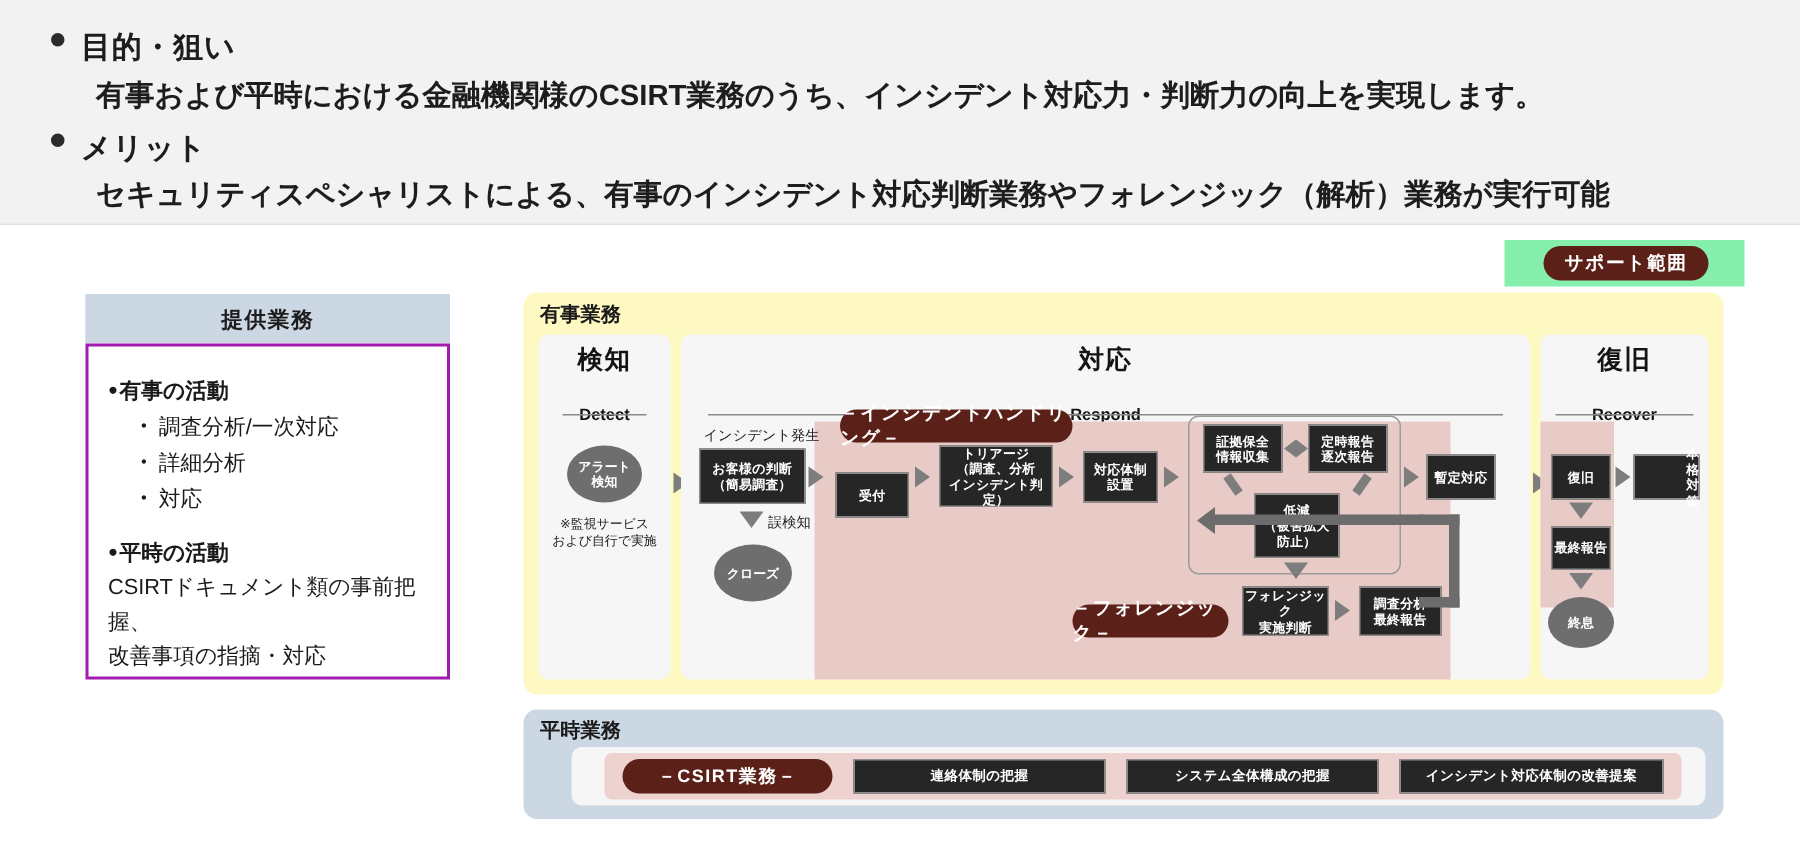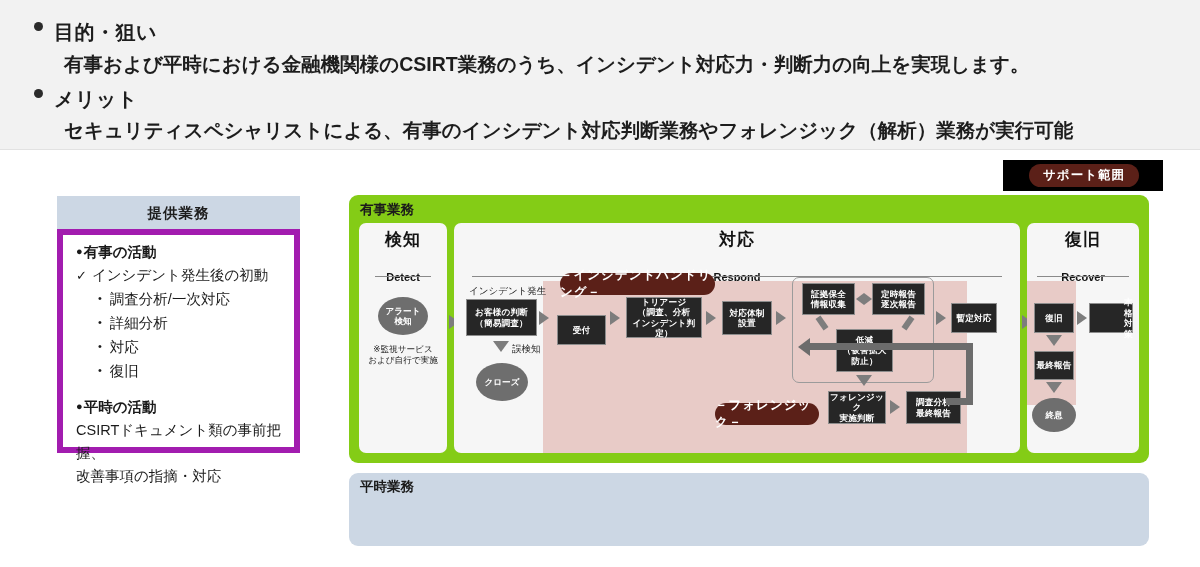--- a/index.html
+++ b/index.html
@@ -35,48 +35,48 @@
 
   
   .left-panel{position:absolute;left:57px;top:196px;width:243px;}
   .lp-head{
     background:#ccd7e4;color:#1d1d1d;
     font-size:14.5px;font-weight:700;text-align:center;
     padding:7px 0 6px;letter-spacing:1px;
     border:1px solid #ccd7e4;border-bottom:none;box-sizing:border-box;
   }
   .lp-body{
-    background:#fff;border:6px solid #a21caf;
-    box-sizing:border-box;height:224px;padding:6px 10px 0 13px;
+    background:#fff;border:2px solid #a21caf;
+    box-sizing:border-box;height:224px;padding:19px 10px 0 13px;
   }
   .lp-h{font-size:14.5px;font-weight:700;color:#1a1a1a;line-height:20px;margin:0 0 2px 0;}
   .lp-h .mk{font-size:11px;margin-right:1px;vertical-align:2px;}
   .lp-check{font-size:14.5px;color:#1a1a1a;line-height:22px;margin:0 0 0 0;}
   .lp-check .ck{margin-right:5px;font-size:13px;}
   .lp-sub{font-size:14.5px;color:#1a1a1a;line-height:23px;margin-left:22px;}
   .lp-sub .bd{margin-right:8px;font-size:11px;vertical-align:2px;}
   .lp-gap{height:13px;}
   .lp-p{font-size:14.5px;color:#1a1a1a;line-height:23px;}
 
   
   .support-wrap{
     position:absolute;left:1003px;top:160px;width:160px;height:31px;
-    background:#000000;
+    background:#86efac;
   }
   .pill{
     background:#5b2018;color:#fff;border-radius:14px;
     font-size:12.5px;font-weight:700;letter-spacing:1px;
     display:flex;align-items:center;justify-content:center;
   }
   .support-pill{position:absolute;left:26px;top:4px;width:110px;height:23px;}
 
   
   .emg{
     position:absolute;left:349px;top:195px;width:800px;height:268px;
-    background:#84cc16;border-radius:9px;box-sizing:border-box;
+    background:#fef9c3;border-radius:9px;box-sizing:border-box;
   }
   .emg-label{
     position:absolute;left:11px;top:6px;font-size:13.5px;font-weight:700;color:#1b1b1b;
   }
   .col{
     position:absolute;top:28px;background:#f6f6f6;border-radius:7px;box-sizing:border-box;
   }
   .col-detect{left:10px;width:88px;height:230px;}
   .col-respond{left:105px;width:566px;height:230px;}
   .col-recover{left:678px;width:112px;height:230px;}
@@ -169,27 +169,23 @@
       <span class="hdr-body">セキュリティスペシャリストによる、有事のインシデント対応判断業務やフォレンジック（解析）業務が実行可能</span>
     </div>
   </div>
 
   <div class="left-panel">
     <div class="lp-head">提供業務</div>
     <div class="lp-body">
       <div class="lp-h">
         <span class="mk">●</span><span>有事の活動</span>
       </div>
-      <div class="lp-check">
-        <span class="ck">✓</span><span>インシデント発生後の初動</span>
-      </div>
       <div class="lp-sub"><span class="bd">•</span><span>調査分析/一次対応</span></div>
       <div class="lp-sub"><span class="bd">•</span><span>詳細分析</span></div>
       <div class="lp-sub"><span class="bd">•</span><span>対応</span></div>
-      <div class="lp-sub"><span class="bd">•</span><span>復旧</span></div>
       <div class="lp-gap"></div>
       <div class="lp-h">
         <span class="mk">●</span><span>平時の活動</span>
       </div>
       <div class="lp-p">CSIRTドキュメント類の事前把握、</div>
       <div class="lp-p">改善事項の指摘・対応</div>
     </div>
   </div>
 
   <div class="support-wrap">
@@ -312,15 +308,22 @@
       <div class="ellipse" style="left:5px;top:175px;width:44px;height:34px;">終息</div>
     </div>
 
   </div>
 
   <div class="pill hand-pill">－インシデントハンドリング－</div>
   <div class="pill fore-pill">－フォレンジック－</div>
 
   <div class="peace">
     <div class="peace-label">平時業務</div>
+    <div class="peace-inner">
+      <div class="peace-pinkband"></div>
+      <div class="pill peace-pill">－CSIRT業務－</div>
+      <div class="peace-node" style="left:188px;width:168px;">連絡体制の把握</div>
+      <div class="peace-node" style="left:370px;width:168px;">システム全体構成の把握</div>
+      <div class="peace-node" style="left:552px;width:176px;">インシデント対応体制の改善提案</div>
+    </div>
   </div>
 
 </div>
 
 </body></html>

